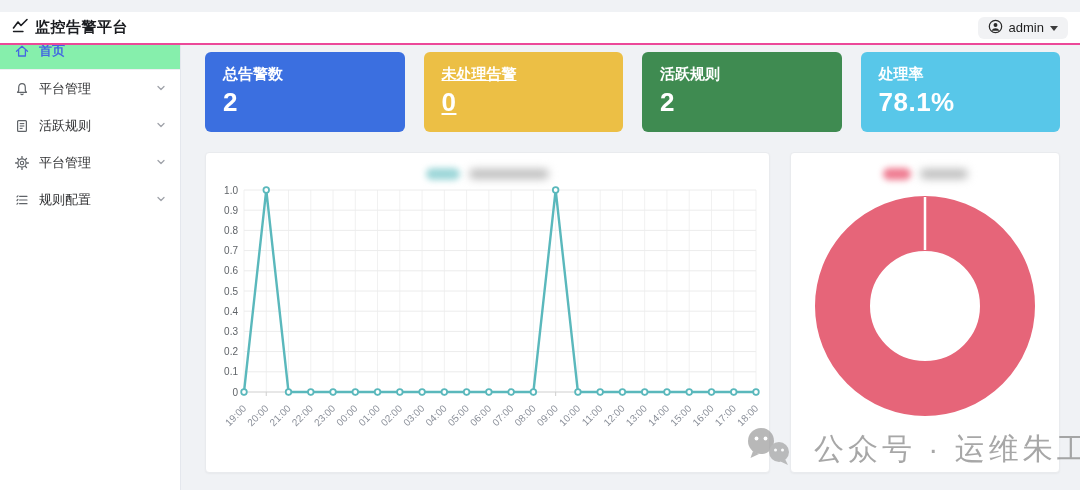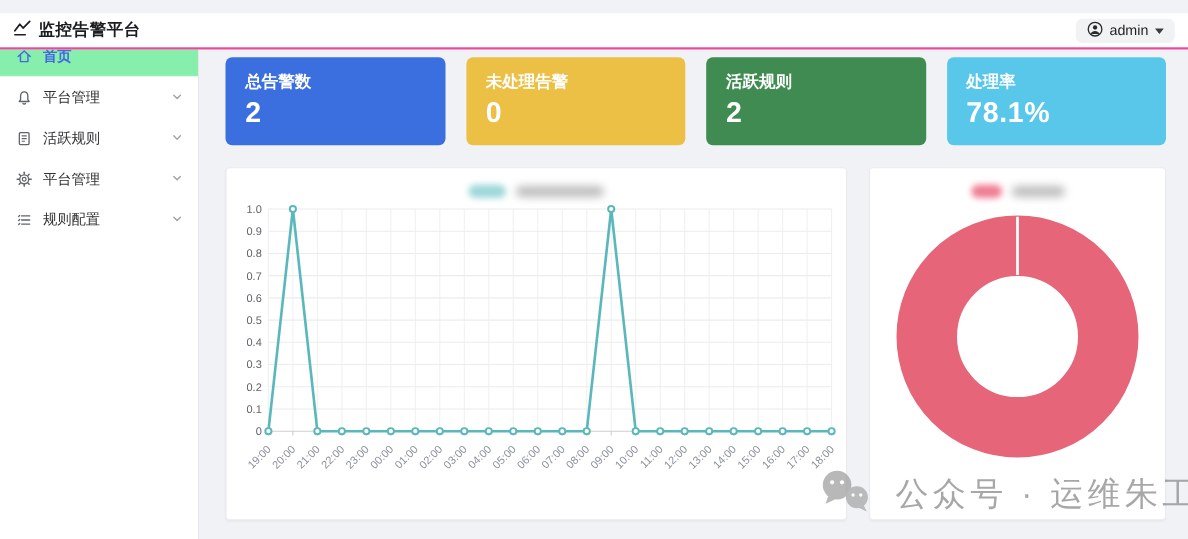--- a/index.html
+++ b/index.html
@@ -177,21 +177,21 @@
       </span>
     </div>
   </aside>
 
   <main class="main">
     <div class="stats-row">
       <div class="stat-card" style="background-color: rgb(59, 111, 224);">
         <div class="stat-label">总告警数</div>
         <div class="stat-value">2</div>
       </div>
-      <div class="stat-card" style="background-color: rgb(236, 191, 69);">
+      <div class="stat-card" style="background-color: rgb(236, 191, 69); text-decoration: underline;">
         <div class="stat-label">未处理告警</div>
         <div class="stat-value">0</div>
       </div>
       <div class="stat-card" style="background-color: rgb(63, 139, 81);">
         <div class="stat-label">活跃规则</div>
         <div class="stat-value">2</div>
       </div>
       <div class="stat-card" style="background-color: rgb(88, 199, 233);">
         <div class="stat-label">处理率</div>
         <div class="stat-value">78.1%</div>

